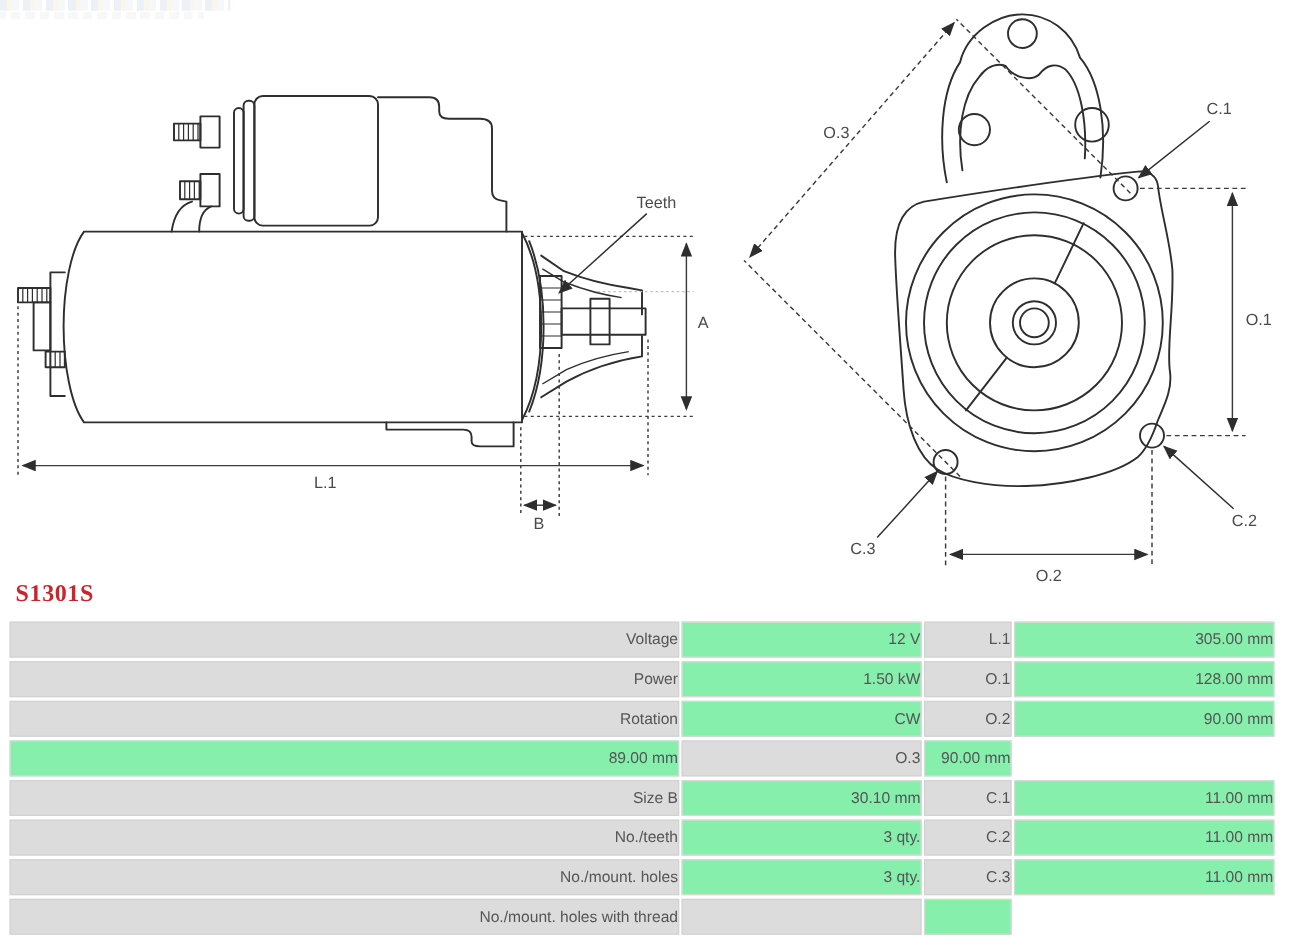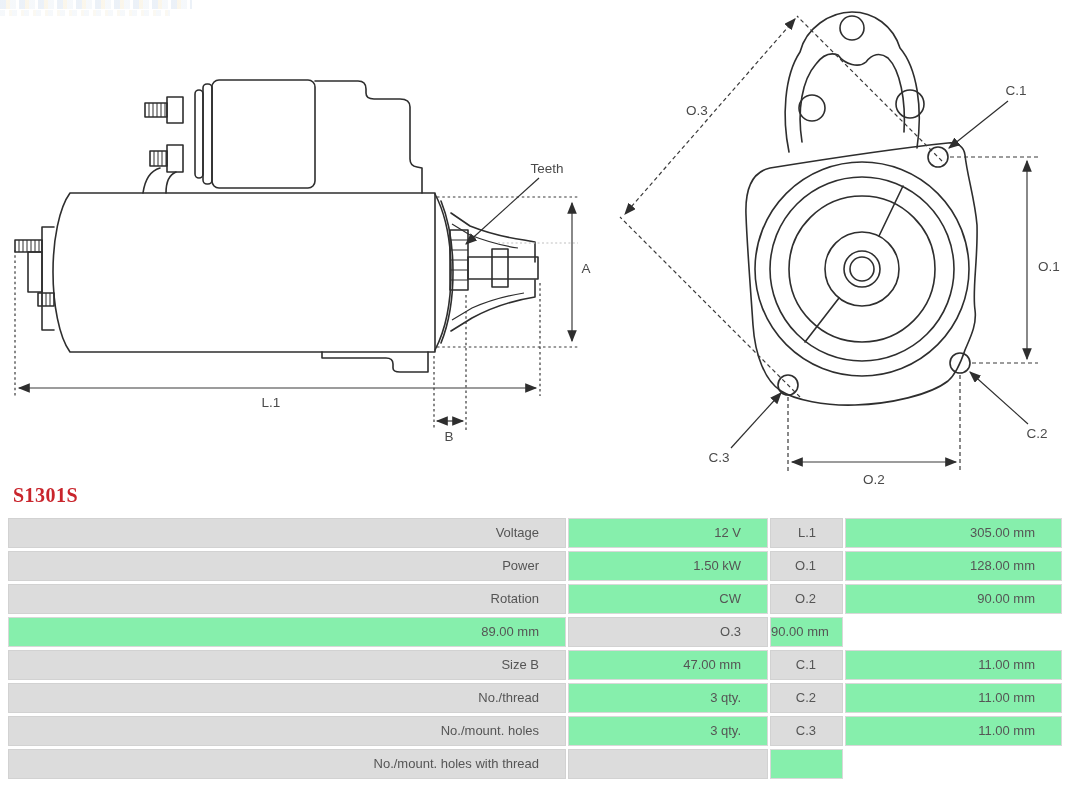--- a/index.html
+++ b/index.html
@@ -21,21 +21,21 @@
   svg .hatch{stroke:#2e2e2e;stroke-width:1;fill:none;}
   svg text{font-family:"Liberation Sans",sans-serif;font-size:13.5px;fill:#4a4a4a;}
   
   .part-number{position:absolute;left:13px;top:484px;font-size:20px;font-weight:600;
     letter-spacing:.5px;color:#c9252c;font-family:Liberation Serif, serif;}
   
   .spec-table{position:absolute;left:8px;top:518px;width:1054px;}
   .tr{display:grid;grid-template-columns:558px 200px 73px 217px;column-gap:2px;
       height:30px;margin-bottom:3px;}
   .td{box-sizing:border-box;height:30px;line-height:28px;font-size:13px;color:#555;
-      text-align:right;padding-right:26px;overflow:hidden;white-space:nowrap;}
+      text-align:right;padding-right:0;overflow:hidden;white-space:nowrap;}
   .lab{background:#dcdcdc;border:1px solid #d2d2d2;}
   .val{background:#86efac;border:1px solid #d8d8d8;}
 </style>
 </head>
 <body>
 
 <div class="stage">
 
   <div class="watermark"></div>
   <div class="watermark2"></div>
@@ -177,26 +177,26 @@
       <div class="td lab">O.2</div>
       <div class="td val">90.00 mm</div>
     </div>
     <div class="tr">
       <div class="td val">89.00 mm</div>
       <div class="td lab">O.3</div>
       <div class="td val">90.00 mm</div>
     </div>
     <div class="tr">
       <div class="td lab">Size B</div>
-      <div class="td val">47.00 mm</div>
+      <div class="td val">30.10 mm</div>
       <div class="td lab">C.1</div>
       <div class="td val">11.00 mm</div>
     </div>
     <div class="tr">
-      <div class="td lab">No./thread</div>
+      <div class="td lab">No./teeth</div>
       <div class="td val">3 qty.</div>
       <div class="td lab">C.2</div>
       <div class="td val">11.00 mm</div>
     </div>
     <div class="tr">
       <div class="td lab">No./mount. holes</div>
       <div class="td val">3 qty.</div>
       <div class="td lab">C.3</div>
       <div class="td val">11.00 mm</div>
     </div>

